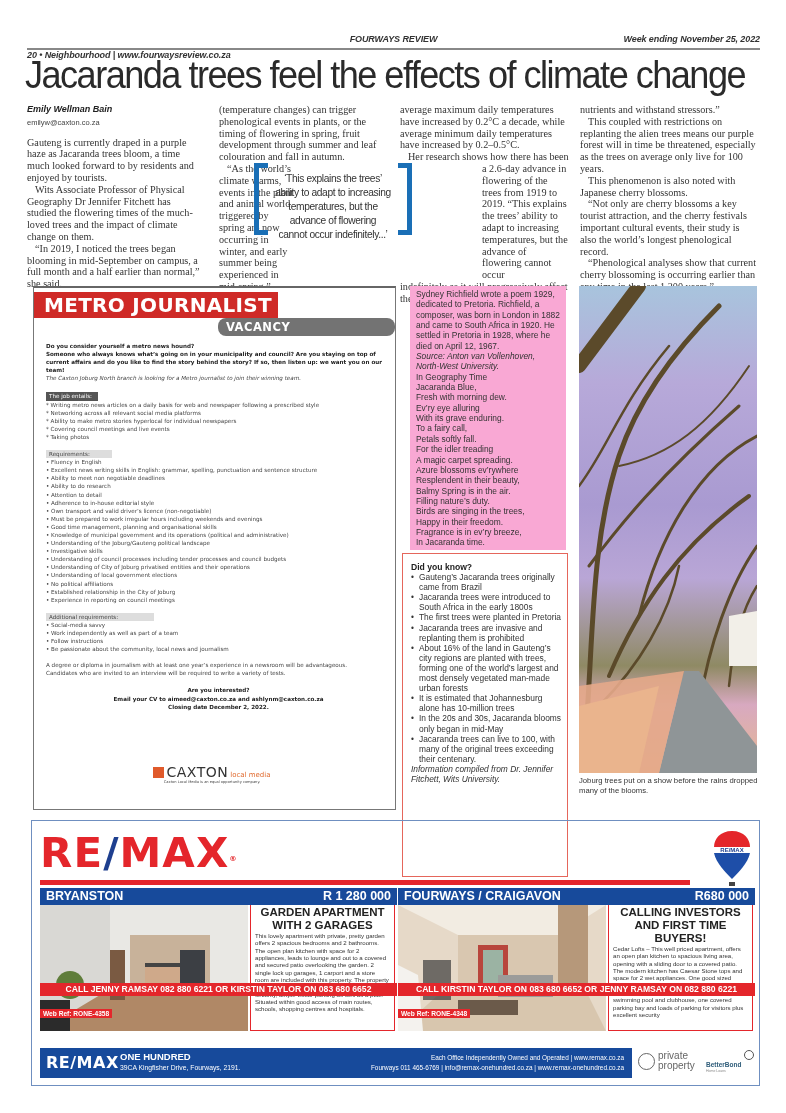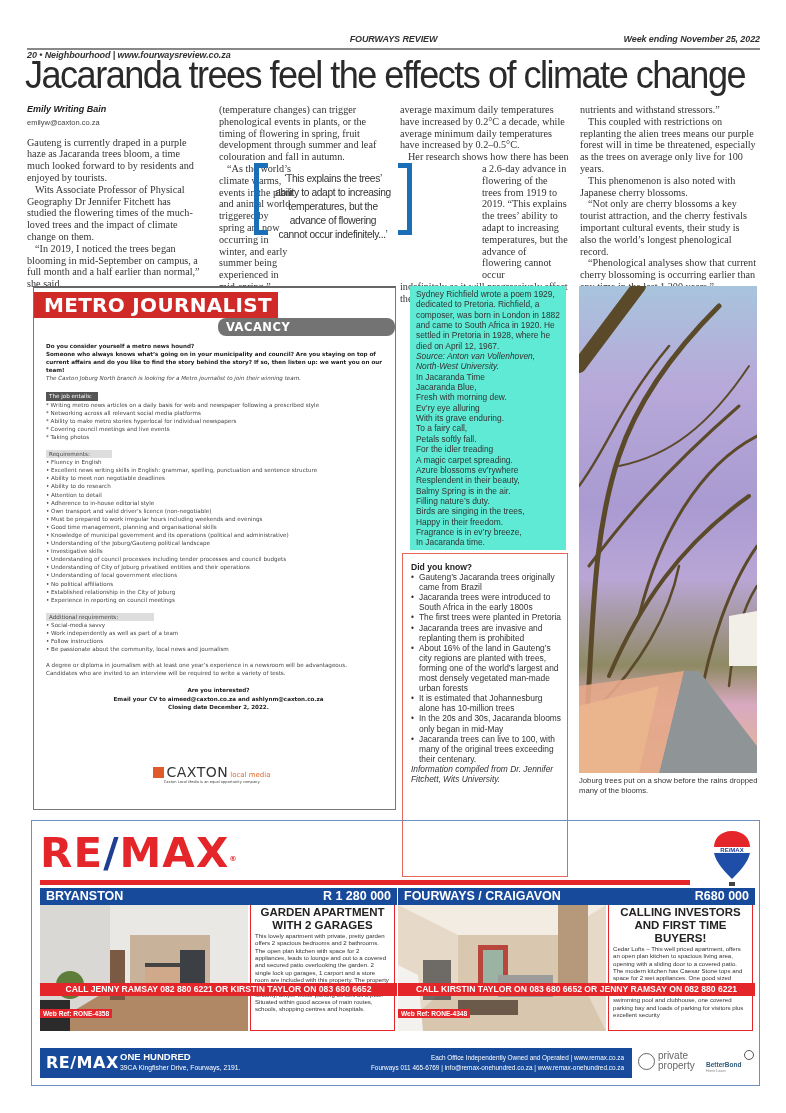--- a/index.html
+++ b/index.html
@@ -46,21 +46,21 @@
   .vac-head.light { background: #ddd; color: #444; }
   .vac-apply { text-align: center; font-weight: bold; color: #222; margin-top: 6px; }
   .caxton { position: absolute; left: 118px; top: 476px; width: 120px; height: 26px; text-align: center; }
   .caxton-logo { display: flex; align-items: baseline; justify-content: center; gap: 2px; }
   .caxton-mark { width: 11px; height: 11px; background: #e05a2b; display: inline-block; position: relative; top: 1px; }
   .caxton-name { font-size: 14px; color: #333; letter-spacing: 0.5px; }
   .caxton-local { font-size: 7px; color: #e06a2e; }
   .caxton-tag { font-size: 3.6px; color: #444; }
 
   
-  .poem { position: absolute; left: 410px; top: 286px; width: 156px; height: 264px; background: #5eead4;
+  .poem { position: absolute; left: 410px; top: 286px; width: 156px; height: 264px; background: #f9a8d4;
           font-family: "Liberation Sans", sans-serif; font-size: 8.4px; line-height: 10.35px; color: #333; padding: 3px 6px; }
   .poem .src { font-style: italic; }
 
   
   .dyk { position: absolute; left: 402px; top: 553px; width: 166px; height: 324px; border: 1.5px solid #e5665b;
          font-family: "Liberation Sans", sans-serif; font-size: 8.4px; line-height: 10.1px; color: #333; padding: 8px 6px 12px 8px; }
   .dyk-title { font-weight: bold; color: #222; font-size: 8.6px; }
   .dyk ul { list-style: none; }
   .dyk li { position: relative; padding-left: 8px; }
   .dyk li::before { content: "•"; position: absolute; left: 0; top: 0; }
@@ -115,21 +115,21 @@
 
 <div class="folio">
   <span class="l">20 • Neighbourhood | www.fourwaysreview.co.za</span>
   <span class="c">FOURWAYS REVIEW</span>
   <span class="r">Week ending November 25, 2022</span>
 </div>
 <div class="folio-rule"></div>
 <h1 class="headline">Jacaranda trees feel the effects of climate change</h1>
 
 <div class="col" style="left:27px; top:104px; width:174px;">
-  <div class="byline">Emily Writing Bain</div>
+  <div class="byline">Emily Wellman Bain</div>
   <div class="email">emilyw@caxton.co.za</div>
   <p class="noind">Gauteng is currently draped in a purple haze as Jacaranda trees bloom, a time much looked forward to by residents and enjoyed by tourists.</p>
   <p>Wits Associate Professor of Physical Geography Dr Jennifer Fitchett has studied the flowering times of the much-loved trees and the impact of climate change on them.</p>
   <p>“In 2019, I noticed the trees began blooming in mid-September on campus, a full month and a half earlier than normal,” she said.</p>
   <p>She explained how seasonal changes</p>
 </div>
 
 <div class="col" style="left:219px; top:104px; width:175px;">
   <p class="noind">(temperature changes) can trigger phenological events in plants, or the timing of flowering in spring, fruit development through summer and leaf colouration and fall in autumn.</p>
   <p style="width:75px;">“As the world’s climate warms, events in the plant and animal world triggered by spring are now occurring in winter, and early summer being experienced in mid-spring.”</p>
@@ -217,21 +217,21 @@
       <span class="caxton-name">CAXTON</span>
       <span class="caxton-local">local media</span>
     </div>
     <div class="caxton-tag">Caxton Local Media is an equal opportunity company.</div>
   </div>
 </div>
 
 <div class="poem">
   <div>Sydney Richfield wrote a poem 1929, dedicated to Pretoria. Richfield, a composer, was born in London in 1882 and came to South Africa in 1920. He settled in Pretoria in 1928, where he died on April 12, 1967.</div>
   <div class="src">Source: Anton van Vollenhoven, North-West University.</div>
-  <div>In Jacaranda Time</div>
+  <div>In Geography Time</div>
   <div>Jacaranda Blue,</div>
   <div>Fresh with morning dew.</div>
   <div>Ev’ry eye alluring</div>
   <div>With its grave enduring.</div>
   <div>To a fairy call,</div>
   <div>Petals softly fall.</div>
   <div>For the idler treading</div>
   <div>A magic carpet spreading.</div>
   <div>Azure blossoms ev’rywhere</div>
   <div>Resplendent in their beauty,</div>

